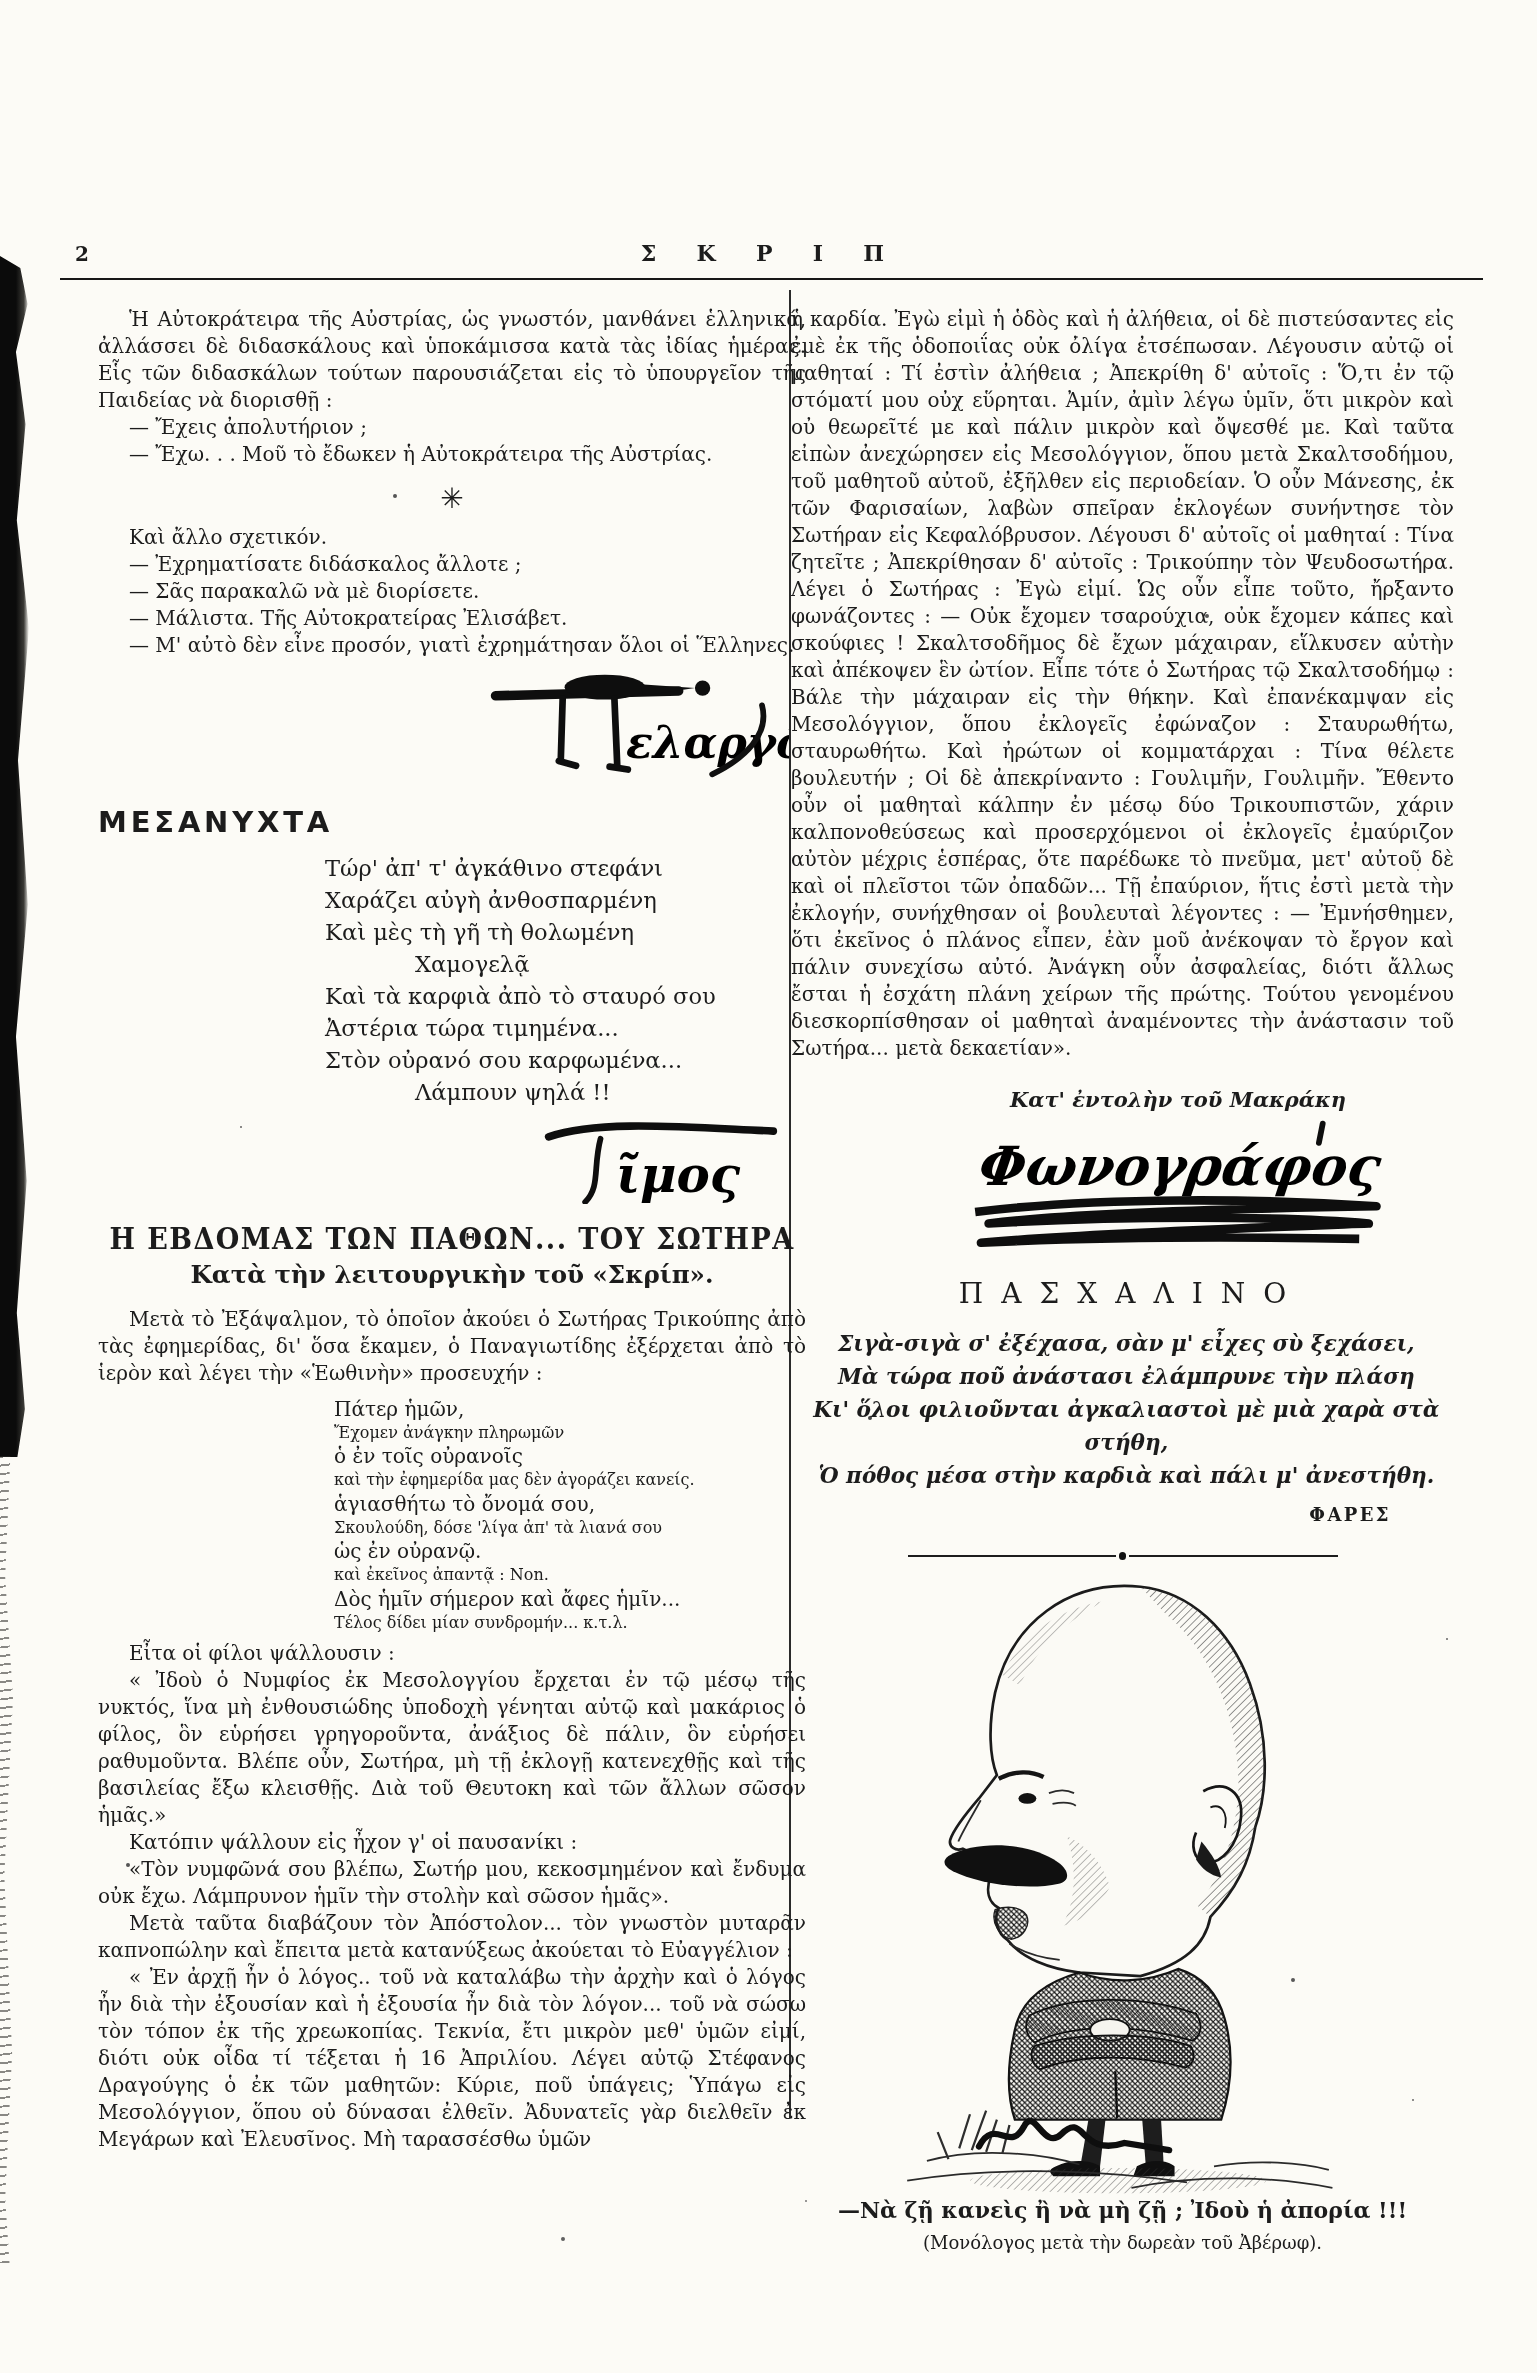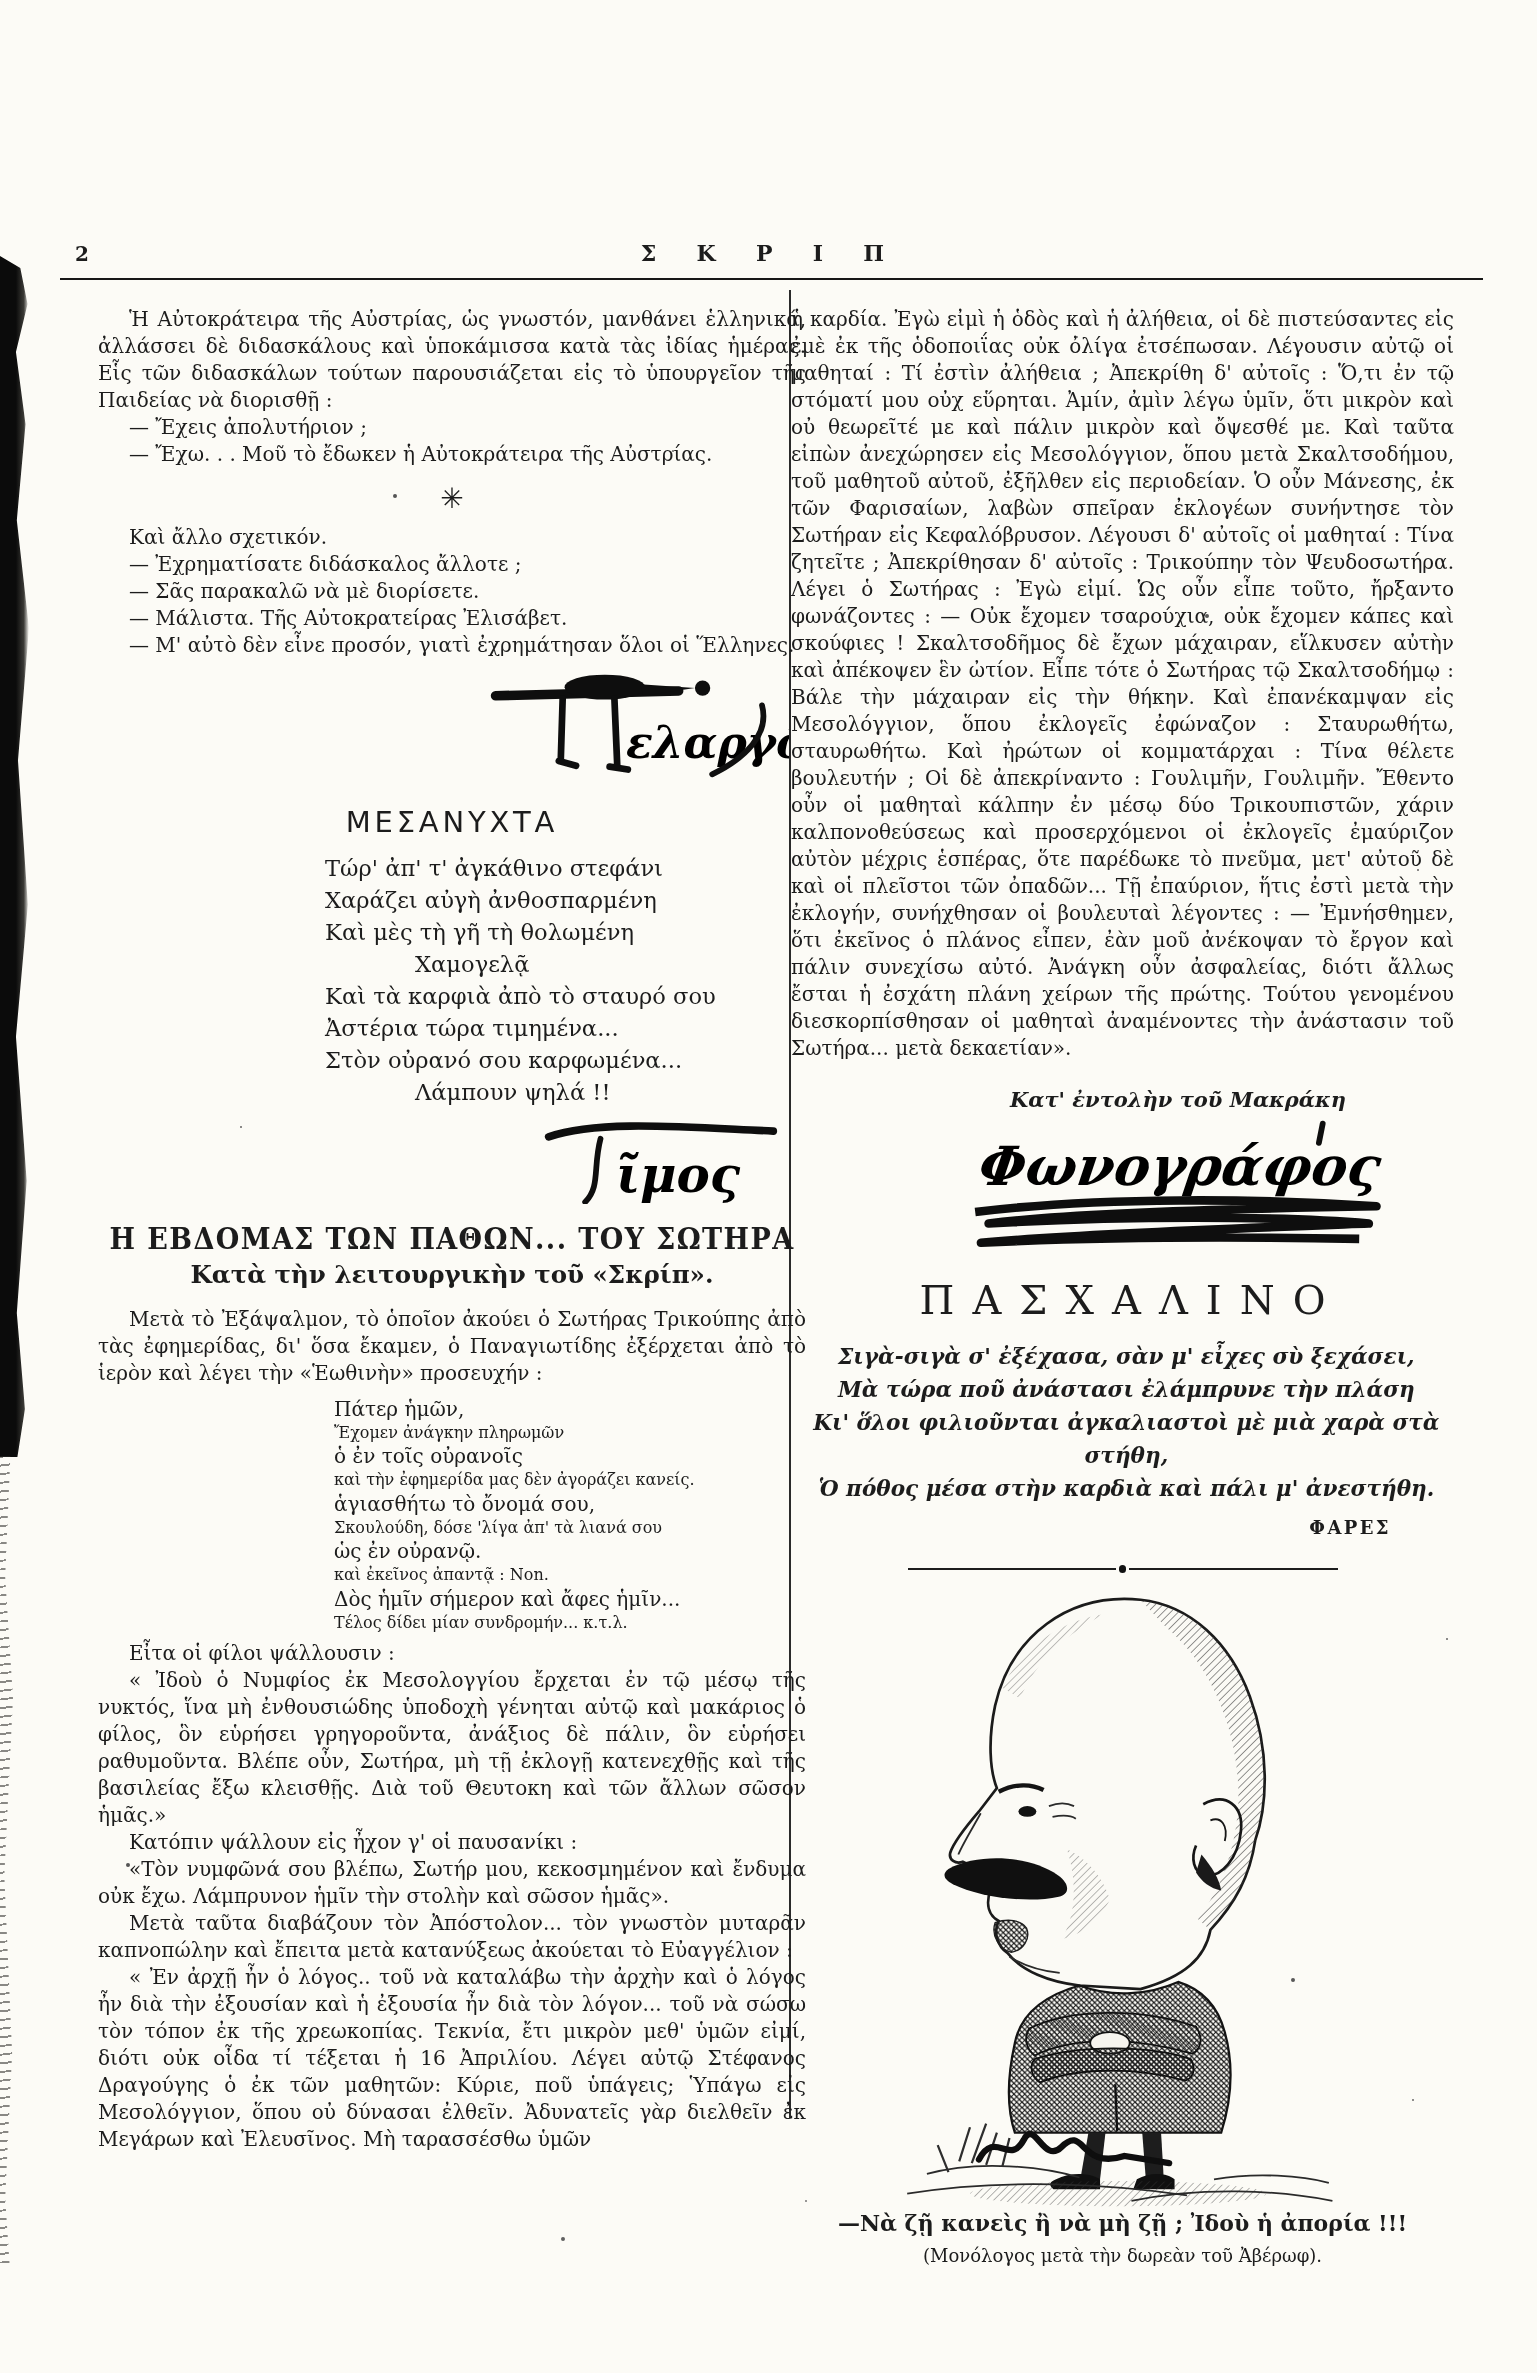--- a/index.html
+++ b/index.html
@@ -37,34 +37,34 @@
   .col-left{left:61px;width:708px;margin-left:37px;}
   .col-right{left:791px;width:663px;}
   p{margin:0;}
   .body{font-size:20px;line-height:27px;text-align:justify;}
   .ind{text-indent:31px;}
   .asterisk{text-align:center;font-size:28px;margin:14.4px 0 8.6px;color:#1c1c1c;}
   .sig-row{display:flex;justify-content:flex-end;}
   .sig-pelargos{padding-right:17.3px;margin:7.7px 0 1.9px;}
   .sig-timos{padding-right:25px;margin:0 0 1.9px;}
   .sig-phono{padding-right:56px;margin:3.8px 0 0;}
-  .mesanyxta{text-align:center;font-family:"DejaVu Sans","Liberation Sans",sans-serif;
-    font-size:29px;font-weight:400;letter-spacing:3.8px;margin:23px 0 13.4px;}
+  .mesanyxta{font-family:"DejaVu Sans","Liberation Sans",sans-serif;
+    font-size:29px;font-weight:700;letter-spacing:3.8px;margin:23px 0 13.4px;}
   .poem-m{margin-left:227px;font-size:22.6px;line-height:32px;}
   .poem-m .c{margin-left:90px;}
   .sect-title{text-align:center;font-size:27px;font-weight:700;letter-spacing:1.4px;
     margin:19px 0 5.8px;transform:scaleY(1.08);}
   .sect-subtitle{text-align:center;font-size:24.5px;font-weight:700;margin:1.9px 0 17.3px;}
   .prayer{margin:9.6px 0 5.8px 236px;}
   .prayer p{text-align:left;}
   .prayer .n{font-size:20px;line-height:24px;}
   .prayer .s{font-size:16px;line-height:23.5px;}
   .byline{text-align:right;padding-right:108px;font-style:italic;font-weight:700;
     font-size:21px;margin-top:25px;}
-  .paschal-title{text-align:center;font-size:40px;font-weight:400;letter-spacing:18px;
+  .paschal-title{text-align:center;font-size:28px;font-weight:400;letter-spacing:18px;
     padding-left:18px;margin:17.3px 0 17.3px;}
   .poem-p{margin-left:7.7px;font-size:21.6px;line-height:33px;font-style:italic;font-weight:700;text-align:center;}
   .fares{text-align:right;padding-right:63px;font-size:18px;font-weight:700;
     letter-spacing:2.4px;margin-top:11.5px;}
   .rule-dot{display:flex;align-items:center;width:430px;margin:27px auto 3.8px;}
   .rule-dot .ln{flex:1;height:1.7px;background:#1d1d1d;}
   .rule-dot .dot{width:7.7px;height:7.7px;background:#111;border-radius:50%;margin:0 2.9px;}
   .cartoon-wrap{display:flex;justify-content:center;margin-top:7.7px;}
   .cap{text-align:center;font-weight:700;font-size:22px;margin-top:1.9px;}
   .subcap{text-align:center;font-size:18px;margin-top:8.6px;}

